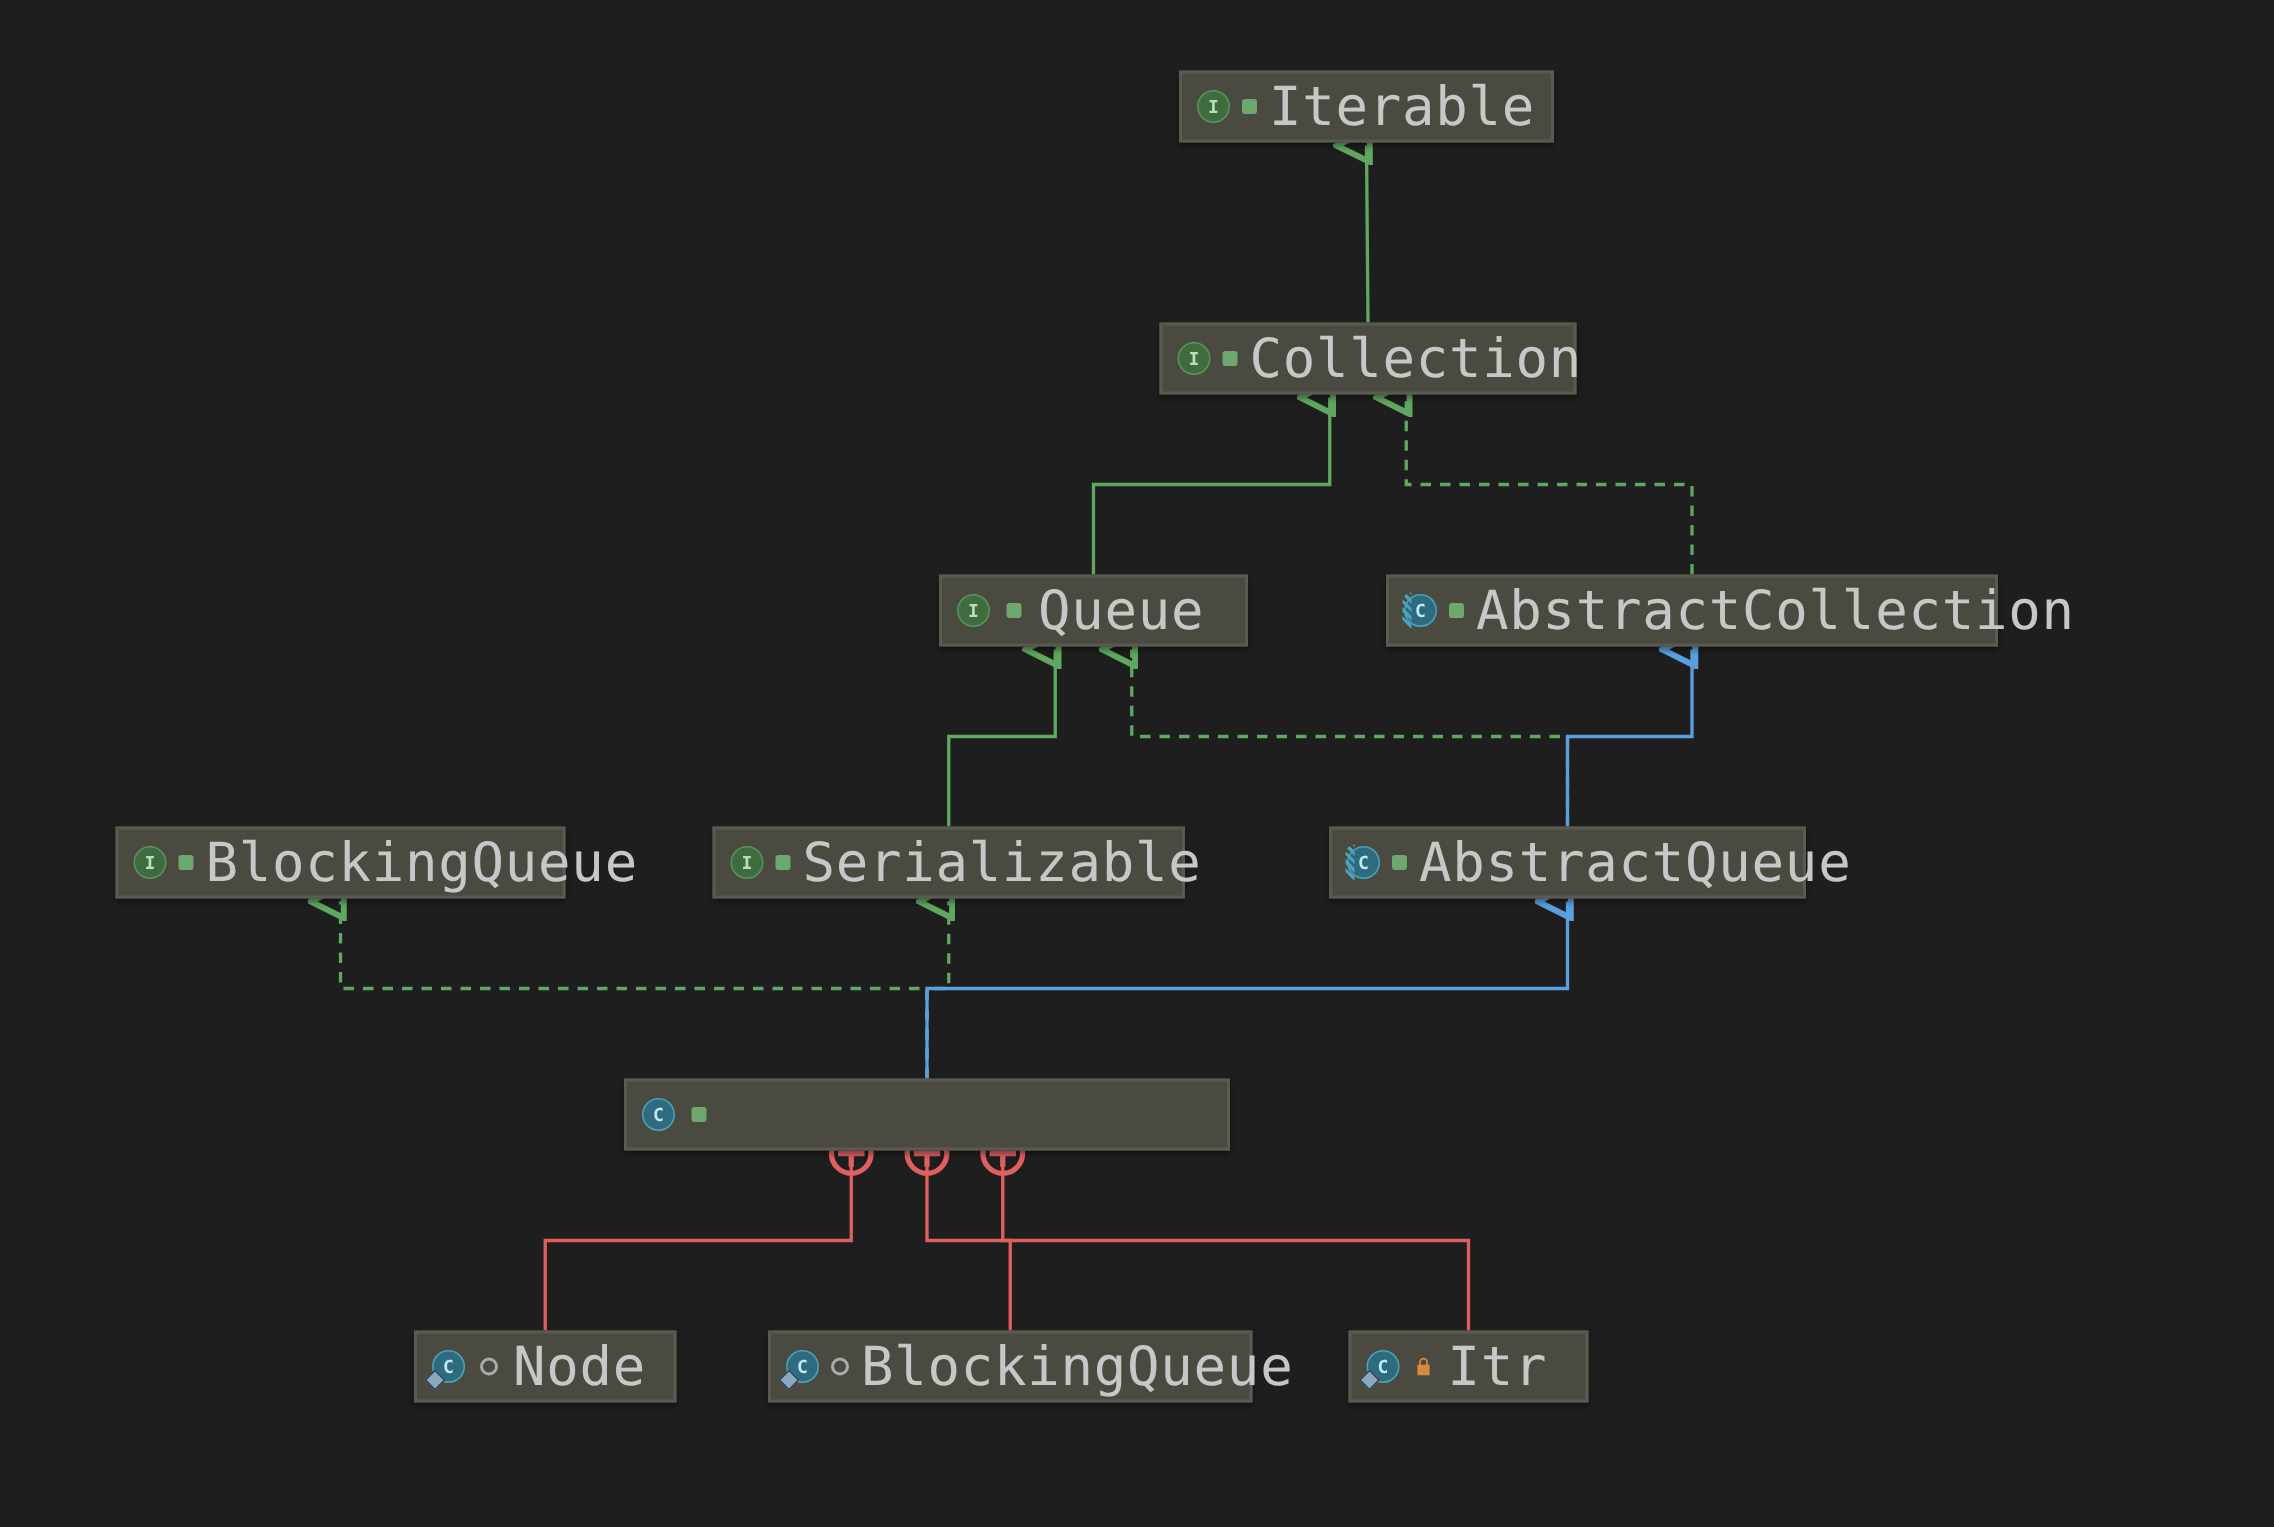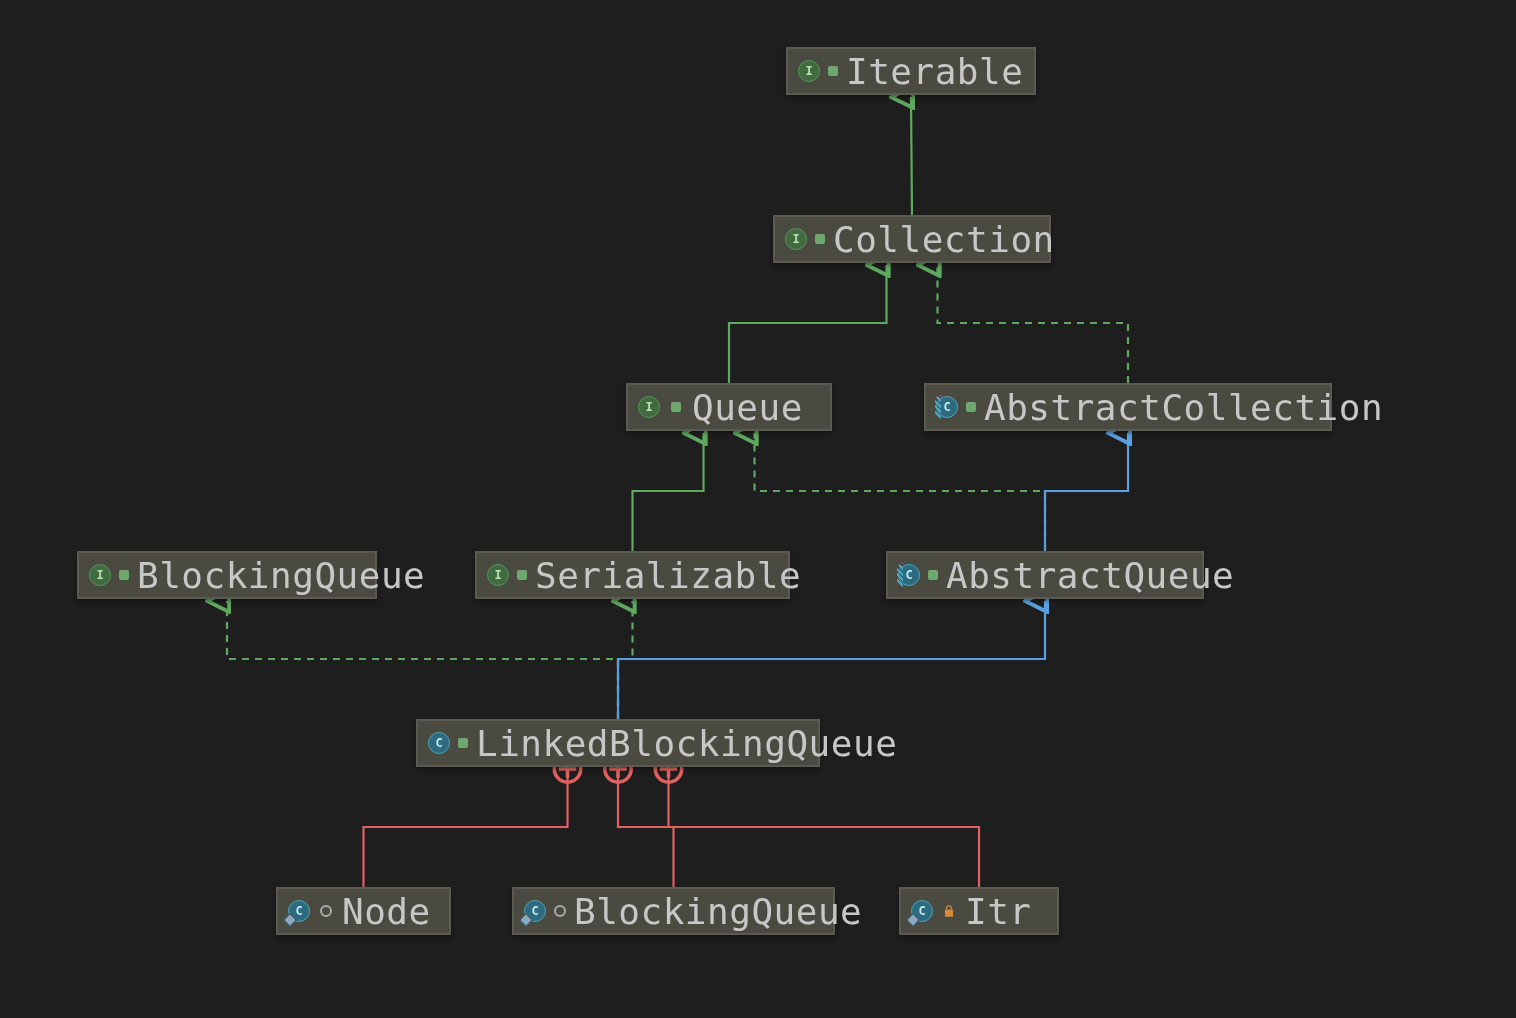--- a/index.html
+++ b/index.html
@@ -122,21 +122,20 @@
       <span class="label">Serializable</span>
     </div>
     <div class="node" style="left: 886px; top: 551px; width: 318px; height: 48px;">
       <span class="type absclass">C</span>
       <span class="vis public"></span>
       <span class="label">AbstractQueue</span>
     </div>
     <div class="node" style="left: 416px; top: 719px; width: 404px; height: 48px;">
       <span class="type class">C</span>
       <span class="vis public"></span>
-      <span class="label">LinkedBlockingQueue</span>
     </div>
     <div class="node" style="left: 276px; top: 887px; width: 175px; height: 48px;">
       <span class="type class">C<span class="deco-diamond"></span></span>
       <span class="vis package"></span>
       <span class="label">Node</span>
     </div>
     <div class="node" style="left: 512px; top: 887px; width: 323px; height: 48px;">
       <span class="type class">C<span class="deco-diamond"></span></span>
       <span class="vis package"></span>
       <span class="label">BlockingQueue</span>

